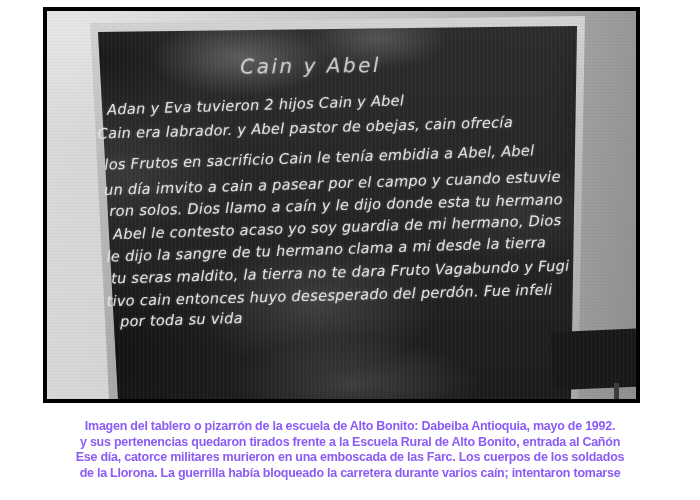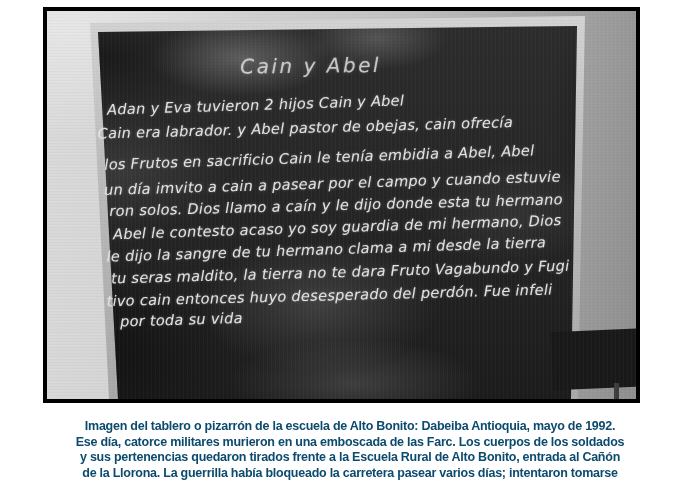--- a/index.html
+++ b/index.html
@@ -133,21 +133,21 @@
     position: absolute;
     left: 0;
     top: 419px;
     width: 700px;
     margin: 0;
     text-align: center;
     font-weight: bold;
     font-size: 12.5px;
     line-height: 15.6px;
     letter-spacing: -0.25px;
-    color: #0c4a6e;
+    color: #8b5cf6;
   }
   .caption span { display: block; }
 </style>
 </head>
 <body>
 
 <div class="page">
 
   <figure class="photo-frame">
     <div class="photo">
@@ -171,18 +171,18 @@
       </div>
 
       <div class="desk-slab"></div>
       <div class="desk-leg"></div>
 
     </div>
   </figure>
 
   <p class="caption">
     <span>Imagen del tablero o pizarrón de la escuela de Alto Bonito: Dabeiba Antioquia, mayo de 1992.</span>
+    <span>y sus pertenencias quedaron tirados frente a la Escuela Rural de Alto Bonito, entrada al Cañón</span>
     <span>Ese día, catorce militares murieron en una emboscada de las Farc. Los cuerpos de los soldados</span>
-    <span>y sus pertenencias quedaron tirados frente a la Escuela Rural de Alto Bonito, entrada al Cañón</span>
-    <span>de la Llorona. La guerrilla había bloqueado la carretera pasear varios días; intentaron tomarse</span>
+    <span>de la Llorona. La guerrilla había bloqueado la carretera durante varios caín; intentaron tomarse</span>
   </p>
 
 </div>
 
 </body></html>

